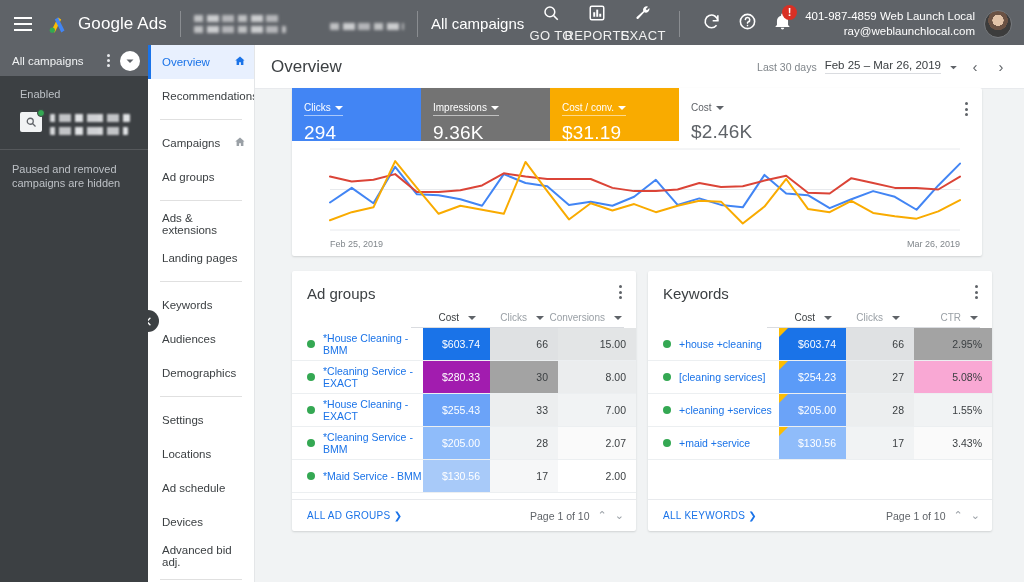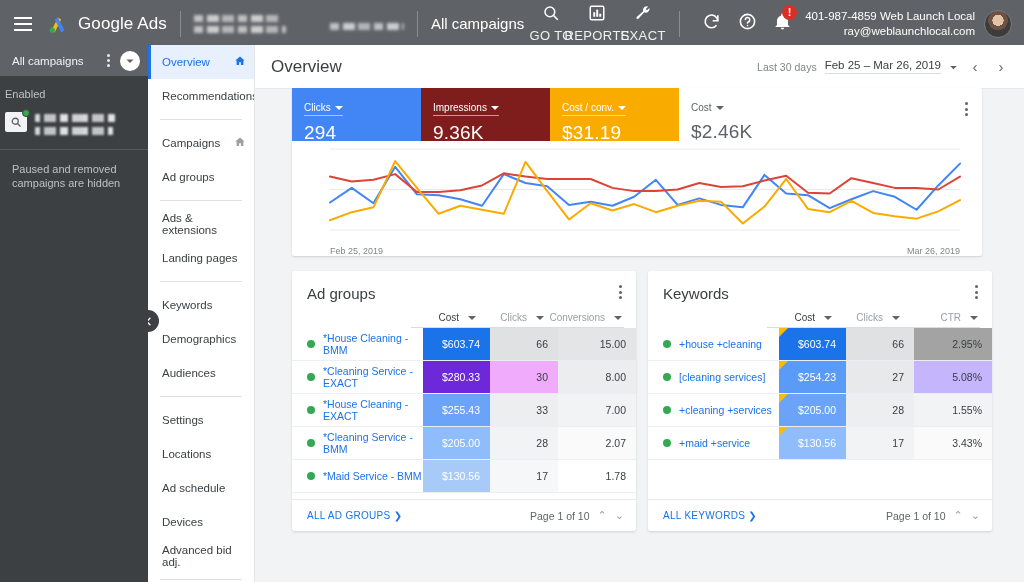--- a/index.html
+++ b/index.html
@@ -42,21 +42,21 @@
     border: 1px solid #76797d; }
 
   
   .leftpanel { position: absolute; top: 45px; left: 0; width: 148px; height: 537px; background: #3c4043; }
   .lp-head { height: 31px; background: #5f6368; display: flex; align-items: center; padding: 0 8px 0 12px; }
   .lp-head-title { font-size: 11.5px; color: #f1f3f4; flex: 1; }
   .kebab-light { display: flex; flex-direction: column; gap: 2px; align-items: center; width: 16px; cursor: pointer; }
   .kebab-light i { width: 3px; height: 3px; background: #e8eaed; border-radius: 50%; display: block; }
   .lp-circle { width: 20px; height: 20px; border-radius: 50%; background: #fff; display: flex;
     align-items: center; justify-content: center; margin-left: 4px; cursor: pointer; }
-  .lp-body { padding: 12px 12px 0 5px; }
+  .lp-body { padding: 12px 12px 0 20px; }
   .lp-enabled { font-size: 11px; color: #bdc1c6; margin-bottom: 12px; }
   .lp-camp { display: flex; align-items: flex-start; gap: 8px; }
   .lp-searchicon { position: relative; width: 22px; height: 20px; background: #f1f3f4; border-radius: 2px;
     display: flex; align-items: center; justify-content: center; flex: none; }
   .lp-greendot { position: absolute; top: -3px; right: -3px; width: 8px; height: 8px; border-radius: 50%;
     background: #34a853; border: 1px solid #3c4043; }
   .lp-blur { display: flex; flex-direction: column; gap: 5px; padding-top: 2px; }
   .lp-blurline { height: 8px; border-radius: 1px;
     background: repeating-linear-gradient(90deg,#d6d8da 0 5px,#3c4043 5px 9px,#c2c4c7 9px 21px,#3c4043 21px 25px,#e0e2e4 25px 33px,#3c4043 33px 37px,#cfd1d4 37px 48px);
     filter: blur(1.1px); }
@@ -99,21 +99,21 @@
   .metric .mval { font-size: 19px; margin-top: 6px; letter-spacing: .2px; }
   .metric.plain { color: #3c4043; width: 130px; }
   .metric.plain .mlabel { color: #5f6368; border-bottom: none; }
   .metric.plain .mval { color: #5f6368; }
   .caret-d { width: 0; height: 0; border-left: 4px solid transparent; border-right: 4px solid transparent;
     border-top: 4px solid currentColor; display: inline-block; }
   .card-kebab { position: absolute; right: 14px; top: 14px; display: flex; flex-direction: column; gap: 2.5px; cursor: pointer; }
   .card-kebab i { width: 3px; height: 3px; border-radius: 50%; background: #5f6368; display: block; }
   .chartwrap { position: relative; height: 115px; }
   .chart-svg { position: absolute; left: 0; top: 0; }
-  .chart-xlabel { position: absolute; bottom: 0; font-size: 9px; color: #80868b; }
+  .chart-xlabel { position: absolute; bottom: 7px; font-size: 9px; color: #80868b; }
 
   
   .tablecard { position: absolute; top: 226px; width: 344px; height: 260px; display: flex; flex-direction: column; }
   .tablecard.left { left: 37px; }
   .tablecard.right { left: 393px; }
   .tbl-title { font-size: 15px; color: #3c4043; padding: 14px 0 0 15px; }
   .tbl-head { display: flex; height: 26px; align-items: flex-end; padding-right: 12px; }
   .th { font-size: 10px; color: #9aa0a6; text-align: right; border-bottom: 1px solid #dadce0;
     padding: 0 2px 4px 0; display: flex; align-items: center; justify-content: flex-end; gap: 9px; cursor: pointer; }
   .th.active { color: #3c4043; }
@@ -289,24 +289,24 @@
         <span class="nav-label">Ads &amp; extensions</span>
       </div>
       <div class="nav-item">
         <span class="nav-label">Landing pages</span>
       </div>
       <div class="nav-divider"></div>
       <div class="nav-item">
         <span class="nav-label">Keywords</span>
       </div>
       <div class="nav-item">
+        <span class="nav-label">Audiences</span>
+      </div>
+      <div class="nav-item">
         <span class="nav-label">Demographics</span>
-      </div>
-      <div class="nav-item">
-        <span class="nav-label">Audiences</span>
       </div>
       <div class="nav-divider"></div>
       <div class="nav-item">
         <span class="nav-label">Settings</span>
       </div>
       <div class="nav-item">
         <span class="nav-label">Locations</span>
       </div>
       <div class="nav-item">
         <span class="nav-label">Ad schedule</span>
@@ -343,21 +343,21 @@
     </span>
   </div>
 
   <div class="card overviewcard">
     <div class="metricrow" id="metric-row">
 
     <div class="metric" style="background: rgb(66, 133, 244);"><span class="mlabel">
             <span>Clicks</span>
             <i class="caret-d"></i>
           </span><div class="mval">294</div></div>
-        <div class="metric" style="background: #7f1d1d;"><span class="mlabel">
+        <div class="metric" style="background: #737373;"><span class="mlabel">
             <span>Impressions</span>
             <i class="caret-d"></i>
           </span><div class="mval">9.36K</div></div>
         <div class="metric" style="background: rgb(249, 171, 0);"><span class="mlabel">
             <span>Cost / conv.</span>
             <i class="caret-d"></i>
           </span><div class="mval">$31.19</div></div>
         <div class="metric plain" style="background: rgb(255, 255, 255);"><span class="mlabel">
             <span>Cost</span>
             <i class="caret-d"></i>
@@ -420,24 +420,24 @@
           </span>
           <span class="tc tc-c3" style="background:#e3e5e6">
             <span>15.00</span>
           </span>
         </div>
         <div class="trow">
           <span class="tc-name">
             <span class="dot"></span>
             <span>*Cleaning Service - EXACT</span>
           </span>
-          <span class="tc tc-c1" style="background:#6d28d9">
+          <span class="tc tc-c1" style="background:#a21caf">
             <span>$280.33</span>
           </span>
-          <span class="tc tc-c2" style="background:#f0abfc">
+          <span class="tc tc-c2" style="background:#a3a3a3">
             <span>30</span>
           </span>
           <span class="tc tc-c3" style="background:#ebedee">
             <span>8.00</span>
           </span>
         </div>
         <div class="trow">
           <span class="tc-name">
             <span class="dot"></span>
             <span>*House Cleaning - EXACT</span>
@@ -472,21 +472,21 @@
             <span class="dot"></span>
             <span>*Maid Service - BMM</span>
           </span>
           <span class="tc tc-c1" style="background:#a8caf9">
             <span>$130.56</span>
           </span>
           <span class="tc tc-c2" style="background:#f6f7f8">
             <span>17</span>
           </span>
           <span class="tc tc-c3" style="background:#ffffff">
-            <span>1.78</span>
+            <span>2.00</span>
           </span>
         </div>
       </div>
     <div class="tbl-foot">
       <span class="foot-link">ALL AD GROUPS ❯</span>
       <span class="foot-page">
         <span>Page 1 of 10</span>
         <span class="pg-arrow">⌃</span>
         <span class="pg-arrow">⌄</span>
       </span>
@@ -539,21 +539,21 @@
             <span class="dot"></span>
             <span>[cleaning services]</span>
           </span>
           <span class="tc tc-c1" style="background:#5b9bf8">
             <span class="tri"></span>
             <span>$254.23</span>
           </span>
           <span class="tc tc-c2" style="background:#e7e9ea">
             <span>27</span>
           </span>
-          <span class="tc tc-c3" style="background:#c4b5fd">
+          <span class="tc tc-c3" style="background:#f9a8d4">
             <span>5.08%</span>
           </span>
         </div>
         <div class="trow">
           <span class="tc-name">
             <span class="dot"></span>
             <span>+cleaning +services</span>
           </span>
           <span class="tc tc-c1" style="background:#6ba3f8">
             <span class="tri"></span>

